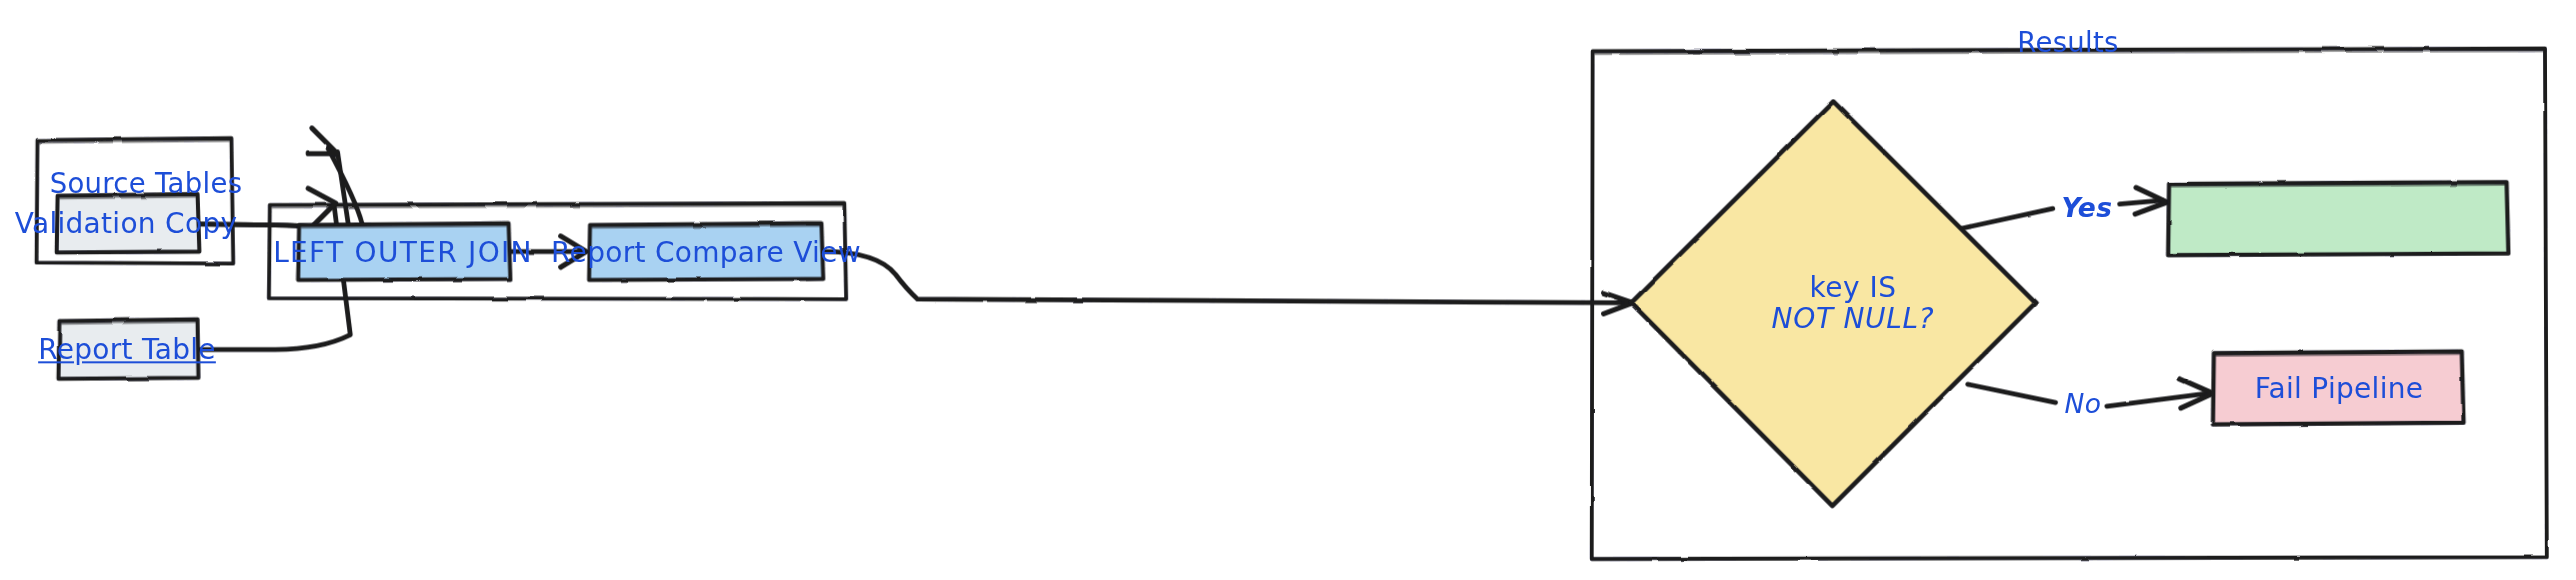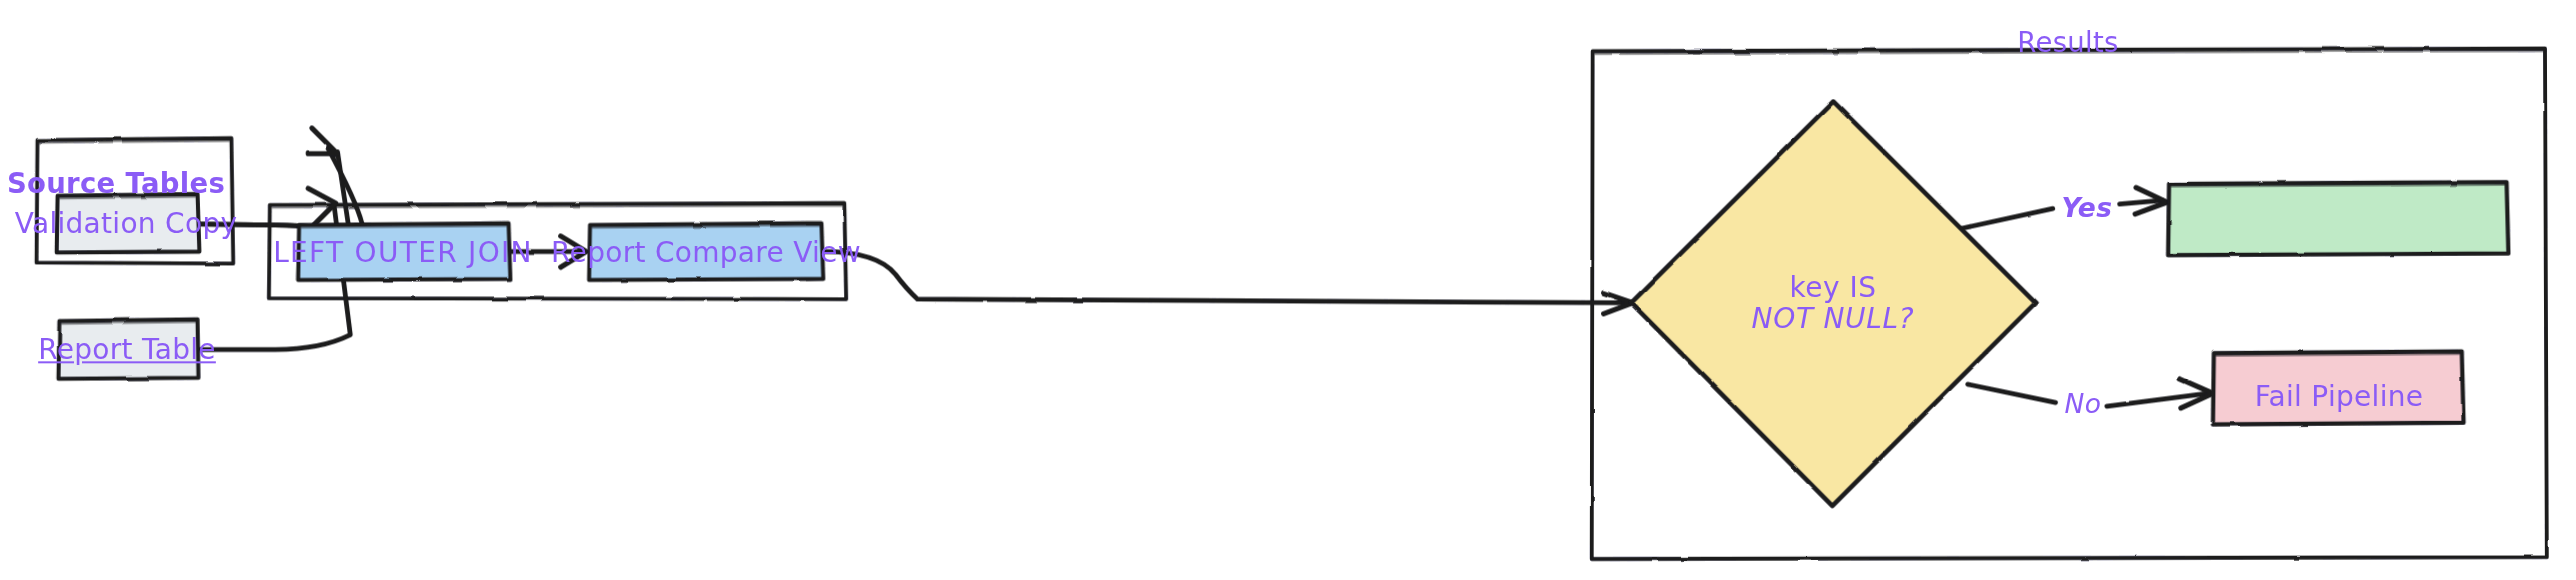--- a/index.html
+++ b/index.html
@@ -20,21 +20,21 @@
   }
   #svg-layer {
     position: absolute;
     left: 0;
     top: 0;
     width: 2576px;
     height: 580px;
   }
   .lbl {
     position: absolute;
-    color: #8b5cf6;
+    color: #1d4ed8;
     font-family: "DejaVu Sans", sans-serif;
     white-space: nowrap;
     pointer-events: none;
     line-height: 1.12;
   }
   .group-title {
     font-size: 27.5px;
     letter-spacing: 0.3px;
     transform: translateX(-50%);
     text-align: center;
@@ -55,20 +55,21 @@
     transform: translate(-50%, -50%);
     text-align: center;
     font-style: italic;
   }
   .diamond-label {
     font-size: 28px;
     letter-spacing: 0.7px;
     transform: translate(-50%, -50%);
     text-align: center;
     font-style: italic;
+    margin-left: 20px;
   }
   .diamond-label .l1 { display:block; font-style: normal; letter-spacing:0.5px;}
   .diamond-label .l2 { display:block; }
 </style>
 </head>
 <body>
 
 <div id="canvas">
 
   <svg id="svg-layer" viewBox="0 0 2814 634" xmlns="http://www.w3.org/2000/svg">
@@ -189,39 +190,39 @@
         <path d="M2372 204 L2737 202" fill="none" stroke="#1b1b1f" stroke-width="2.2" opacity="0.5"></path>
       </g>
 
       <g>
         <path d="M2419 386 L2690 384 L2692 462 L2418 464 Z" fill="#f6ccd2" stroke="#1b1b1f" stroke-width="4.6" stroke-linejoin="round"></path>
         <path d="M2421 389 L2688 387" fill="none" stroke="#1b1b1f" stroke-width="2.2" opacity="0.5"></path>
       </g>
     </g>
   </svg>
 
-  <div class="lbl group-title" style="left:116px; top:168px;font-weight:bold;">Source Tables</div>
+  <div class="lbl group-title" style="left:146px; top:168px;">Source Tables</div>
 
 
   <div class="lbl group-title" style="left:2068px; top:26.5px;">Results</div>
 
   <div class="lbl node-label" style="left:126px; top:224px;text-align:center;">Validation Copy</div>
 
   <div class="lbl node-label" style="left:127px; top:350px;text-decoration:underline;">Report Table</div>
 
   <div class="lbl node-label" style="left:706px; top:253px;">Report Compare View</div>
 
   <div class="lbl node-label upper" style="left:403px; top:253px;">LEFT OUTER JOIN</div>
 
   <div class="lbl diamond-label" style="left:1833px; top:303px;">
     <span class="l1">key IS</span>
     <span class="l2">NOT NULL?</span>
   </div>
 
 
-  <div class="lbl node-label" style="left:2339px; top:389px;margin-top:8px;">Fail Pipeline</div>
+  <div class="lbl node-label" style="left:2339px; top:389px;">Fail Pipeline</div>
 
   <div class="lbl edge-label" style="left:2087px; top:208px;font-weight:bold;">Yes</div>
 
   <div class="lbl edge-label" style="left:2083px; top:404px;text-align:center;">No</div>
 
 </div>
 
 
 </body></html>

